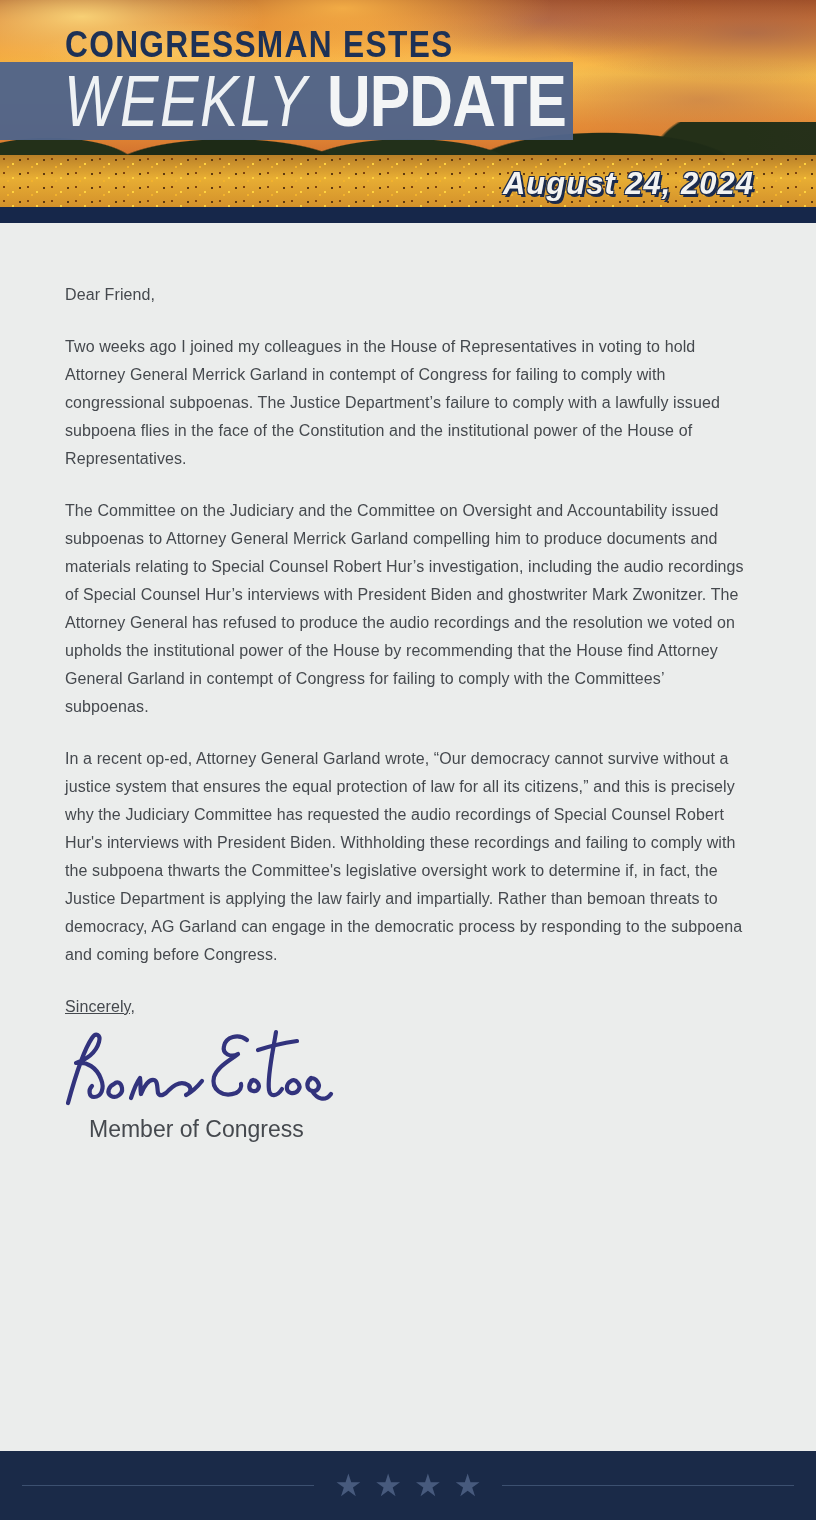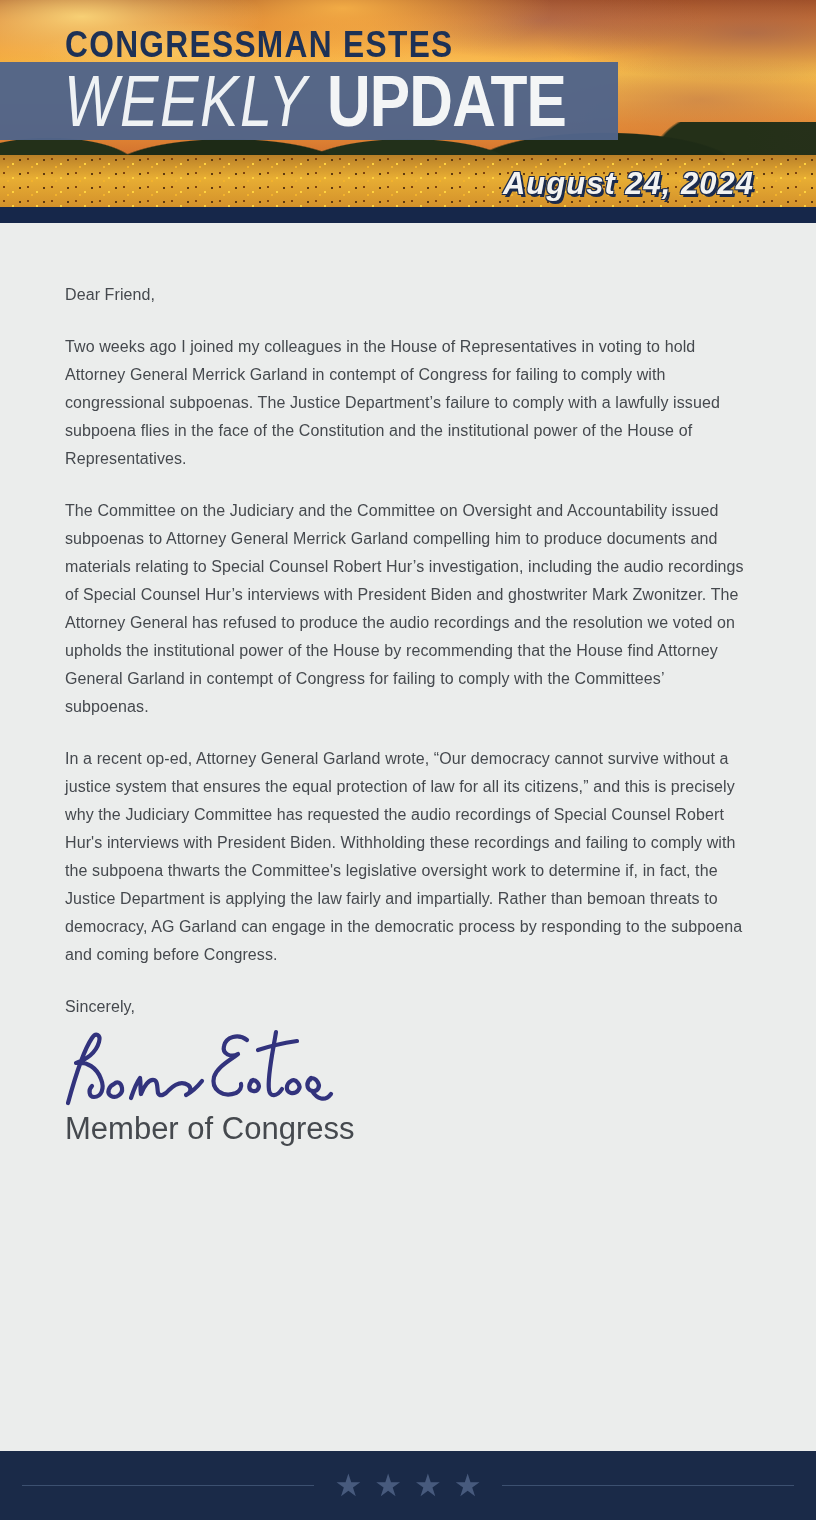--- a/index.html
+++ b/index.html
@@ -47,21 +47,21 @@
       linear-gradient(180deg,#b97f28 0%,#e8ae33 45%,#d3912b 100%);
     background-size:24px 14px,24px 14px,24px 14px,24px 14px,100% 100%;
   }
   .congressman {
     position:absolute; left:65px; top:24px;
     font-size:36px; font-weight:700; letter-spacing:1.5px;
     color:#1d3156; transform:scaleX(.88); transform-origin:left top;
     white-space:nowrap;
   }
   .banner {
-    position:absolute; left:0; top:62px; width:618px; height:78px;
+    position:absolute; left:0; top:62px; width:573px; height:78px;
     background:rgba(81,100,137,.97);
     display:flex; align-items:center; padding-left:64px;
   }
   .weekly {
     display:inline-block; font-size:72px; font-style:italic; font-weight:300;
     color:#eff2f4; letter-spacing:2px; transform:scaleX(.8);
     transform-origin:left center; margin-right:-42px; white-space:nowrap; line-height:78px;
   }
   .update {
     display:inline-block; font-size:72px; font-weight:800;
@@ -78,21 +78,21 @@
   .navy-divider { height:16px; background:#16274a; }
 
   
   .letter { padding:58px 70px 0 65px; color:#45494e; }
   .letter p {
     font-size:16px; line-height:28px; letter-spacing:.1px;
     margin:0 0 24px 0;
   }
   .signature { display:block; margin:2px 0 4px -4px; }
   .sig-stroke { fill:none; stroke:#32337d; stroke-width:4.2; stroke-linecap:round; stroke-linejoin:round; }
-  .member { font-size:31px; line-height:28px; }
+  .member { font-size:23px; line-height:28px;margin-left:24px; }
   .sr-only { position:absolute; width:1px; height:1px; overflow:hidden; clip:rect(0 0 0 0); }
 
   
   .footer {
     position:absolute; left:0; right:0; bottom:0; height:69px;
     background:#1a2a48; display:flex; align-items:center; justify-content:center;
   }
   .rule { height:1px; width:292px; background:#3c5070; }
   .stars {
     color:#475a7d; font-size:31px; letter-spacing:12px;
@@ -117,21 +117,21 @@
     </div>
     <div class="date">August 24, 2024</div>
     <div class="navy-divider"></div>
   </header>
 
   <main class="letter">
     <p>Dear Friend,</p>
     <p>Two weeks ago I joined my colleagues in the House of Representatives in voting to hold Attorney General Merrick Garland in contempt of Congress for failing to comply with congressional subpoenas. The Justice Department’s failure to comply with a lawfully issued subpoena flies in the face of the Constitution and the institutional power of the House of Representatives.</p>
     <p>The Committee on the Judiciary and the Committee on Oversight and Accountability issued subpoenas to Attorney General Merrick Garland compelling him to produce documents and materials relating to Special Counsel Robert Hur’s investigation, including the audio recordings of Special Counsel Hur’s interviews with President Biden and ghostwriter Mark Zwonitzer. The Attorney General has refused to produce the audio recordings and the resolution we voted on upholds the institutional power of the House by recommending that the House find Attorney General Garland in contempt of Congress for failing to comply with the Committees’ subpoenas.</p>
     <p>In a recent op-ed, Attorney General Garland wrote, “Our democracy cannot survive without a justice system that ensures the equal protection of law for all its citizens,” and this is precisely why the Judiciary Committee has requested the audio recordings of Special Counsel Robert Hur's interviews with President Biden. Withholding these recordings and failing to comply with the subpoena thwarts the Committee's legislative oversight work to determine if, in fact, the Justice Department is applying the law fairly and impartially. Rather than bemoan threats to democracy, AG Garland can engage in the democratic process by responding to the subpoena and coming before Congress.</p>
-    <p style="margin-bottom:8px;">Sincerely,</p>
+    <p style="margin-bottom:8px;text-decoration:underline;">Sincerely,</p>
 
     <svg class="signature" width="292" height="82" viewBox="0 0 292 82" aria-label="Ron Estes signature">
 
       <path class="sig-stroke" d="M7,74 C13,52 22,22 31,9 C35,3 40,6 38,13 C35,24 25,31 15,34 C26,32 36,39 40,50 C44,60 40,68 33,68 C28,68 27,61 31,57"></path>
 
       <path class="sig-stroke" d="M53,55 C48,57 45,64 50,67 C55,70 62,65 61,59 C60,53 56,52 53,55"></path>
 
       <path class="sig-stroke" d="M70,69 C73,60 76,53 79,49 C80,54 79,60 80,65 C83,57 88,50 93,51 C97,52 96,59 97,64 C99,68 104,66 108,61 C114,55 121,52 127,56 C131,59 130,64 125,66 C131,63 137,57 141,52"></path>
 
       <path class="sig-stroke" d="M186,11 C177,4 165,8 163,17 C161,25 170,29 177,25 C168,32 156,38 153,48 C150,60 161,69 175,64 C179,62 181,58 180,55"></path>

